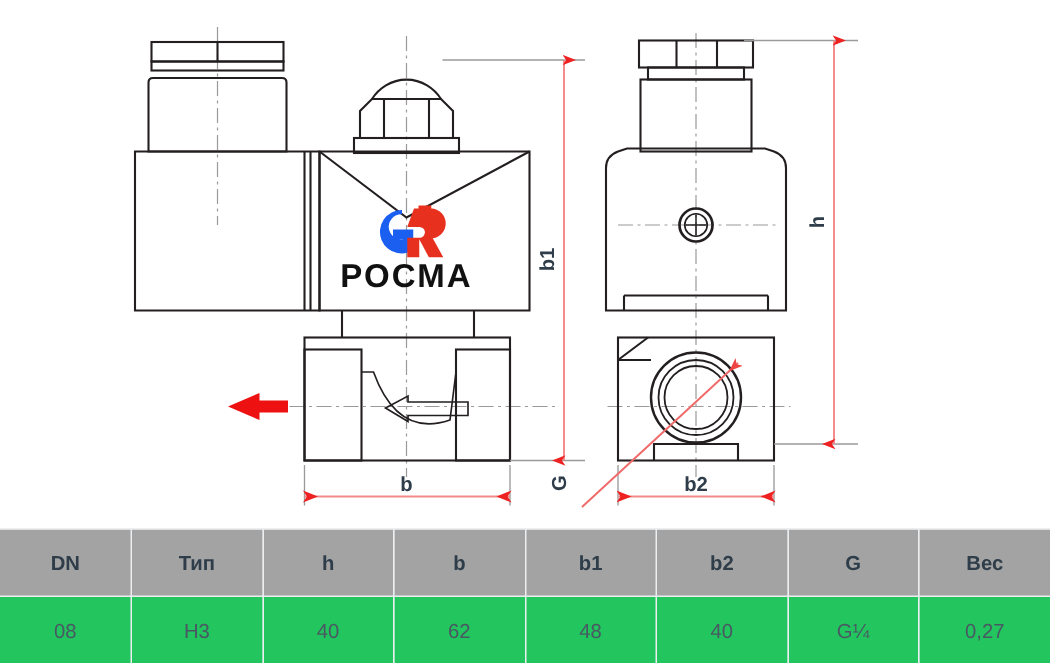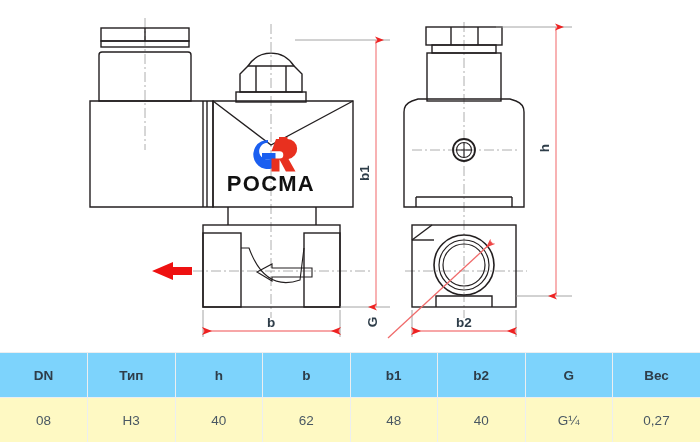--- a/index.html
+++ b/index.html
@@ -55,30 +55,30 @@
     border-right: 1px solid #eceef0;
     padding: 0;
   }
   #spec-table th:last-child,
   #spec-table td:last-child {
     border-right: none;
     margin-top: 40px;
   }
   #spec-table thead th {
     height: 44px;
-    background: #7dd3fc;
+    background: #a3a3a3;
     color: #2e3d49;
     font-size: 13.5px;
     font-weight: bold;
     border-top: 1px solid #eceef0;
     border-bottom: 1px solid #eceef0;
   }
   #spec-table tbody td {
     height: 44px;
-    background: #fef9c3;
+    background: #22c55e;
     color: #4a5863;
     font-size: 13.5px;
     font-weight: normal;
     border-bottom: 1px solid #eceef0;
   }
 </style>
 </head>
 <body>
 
 <div id="page">

